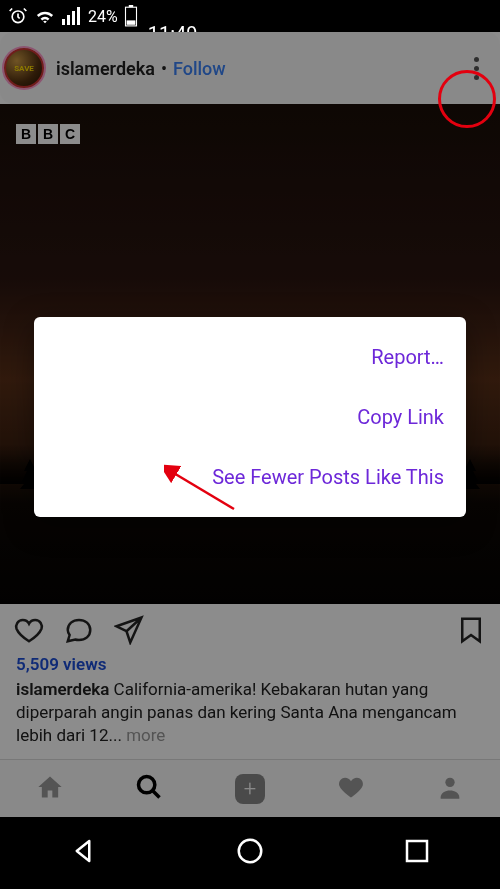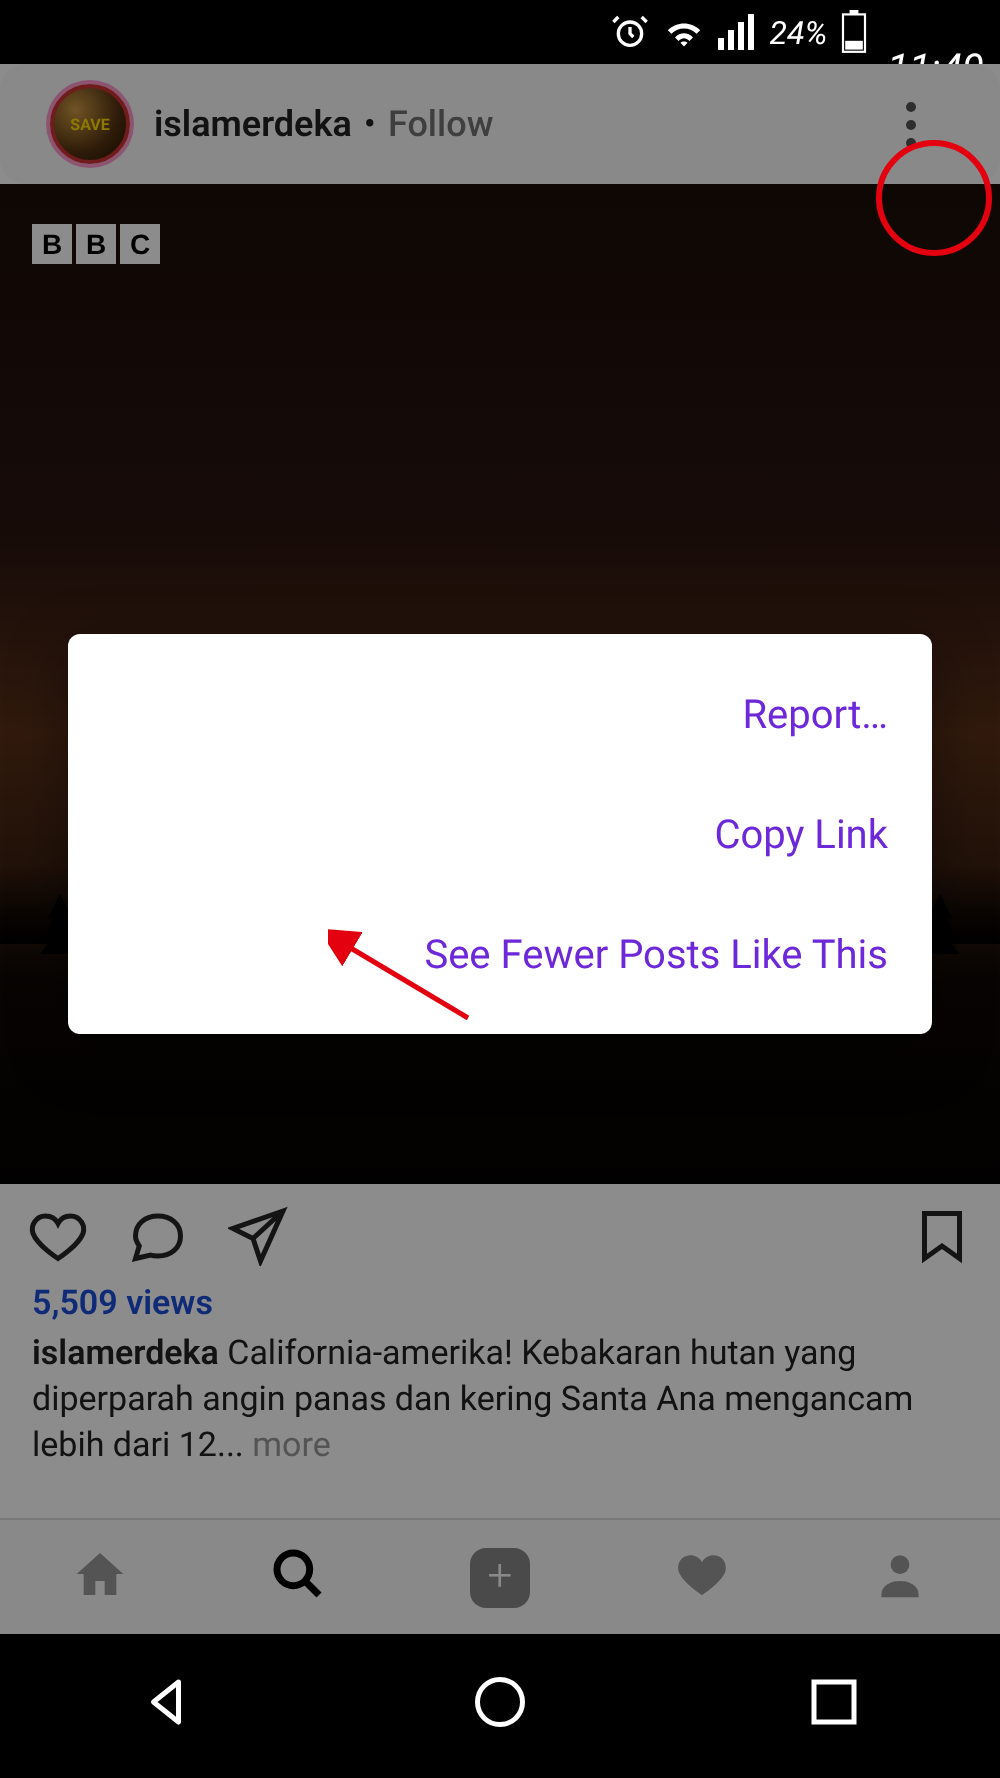--- a/index.html
+++ b/index.html
@@ -10,25 +10,23 @@
     background: #000;
     position: relative;
     overflow: hidden;
   }
   .status-bar {
     height: 32px;
     background: #000;
     color: #fff;
     display: flex;
     align-items: center;
-    justify-content: flex-end;
     padding: 0 8px;
     font-size: 17px;
     gap: 6px;
-    font-style: italic;
   }
   .status-bar .alarm-icon,
   .status-bar .wifi-icon,
   .status-bar .signal-icon,
   .status-bar .battery-icon {
     display: inline-flex;
     align-items: center;
   }
   .status-bar .battery-text { font-size: 16px; }
   .status-bar .clock { font-size: 20px; margin-left: 4px; margin-top: 36px; }
@@ -43,36 +41,36 @@
     position: absolute;
     inset: 0;
     background: rgba(0,0,0,0.45);
     z-index: 5;
     pointer-events: none;
   }
 
   .post-header {
     display: flex;
     align-items: center;
-    padding: 10px 25px;
+    padding: 10px 4px;
     background: #fafafa;
-    height: 60px;
+    height: 72px;
     border-radius: 13px;
   }
   .avatar {
     width: 40px; height: 40px; border-radius: 50%;
     background: radial-gradient(circle at 30% 30%, #c94, #531 60%, #210);
     border: 2px solid #c33;
     box-shadow: 0 0 0 2px #f9c;
     display:flex; align-items:center; justify-content:center;
     font-size:8px; color:#fd0; font-weight:bold;
   }
   .username { margin-left: 12px; font-weight: 600; font-size: 18px; color: #222; }
   .dot-sep { margin: 0 6px; color: #222; font-size: 18px; }
-  .follow-link { color: #737373; font-size: 18px; font-weight: 500; }
+  .follow-link { color: #3b82f6; font-size: 18px; font-weight: 500; }
   .spacer { flex: 1; }
   .more-btn {
     width: 40px; height: 40px;
     display:flex; align-items:center; justify-content:center;
     cursor: pointer;
   }
   .more-dots { display:flex; flex-direction:column; gap:4px; }
   .more-dots span { width:5px; height:5px; border-radius:50%; background:#555; }
 
   .red-circle-annotation {

